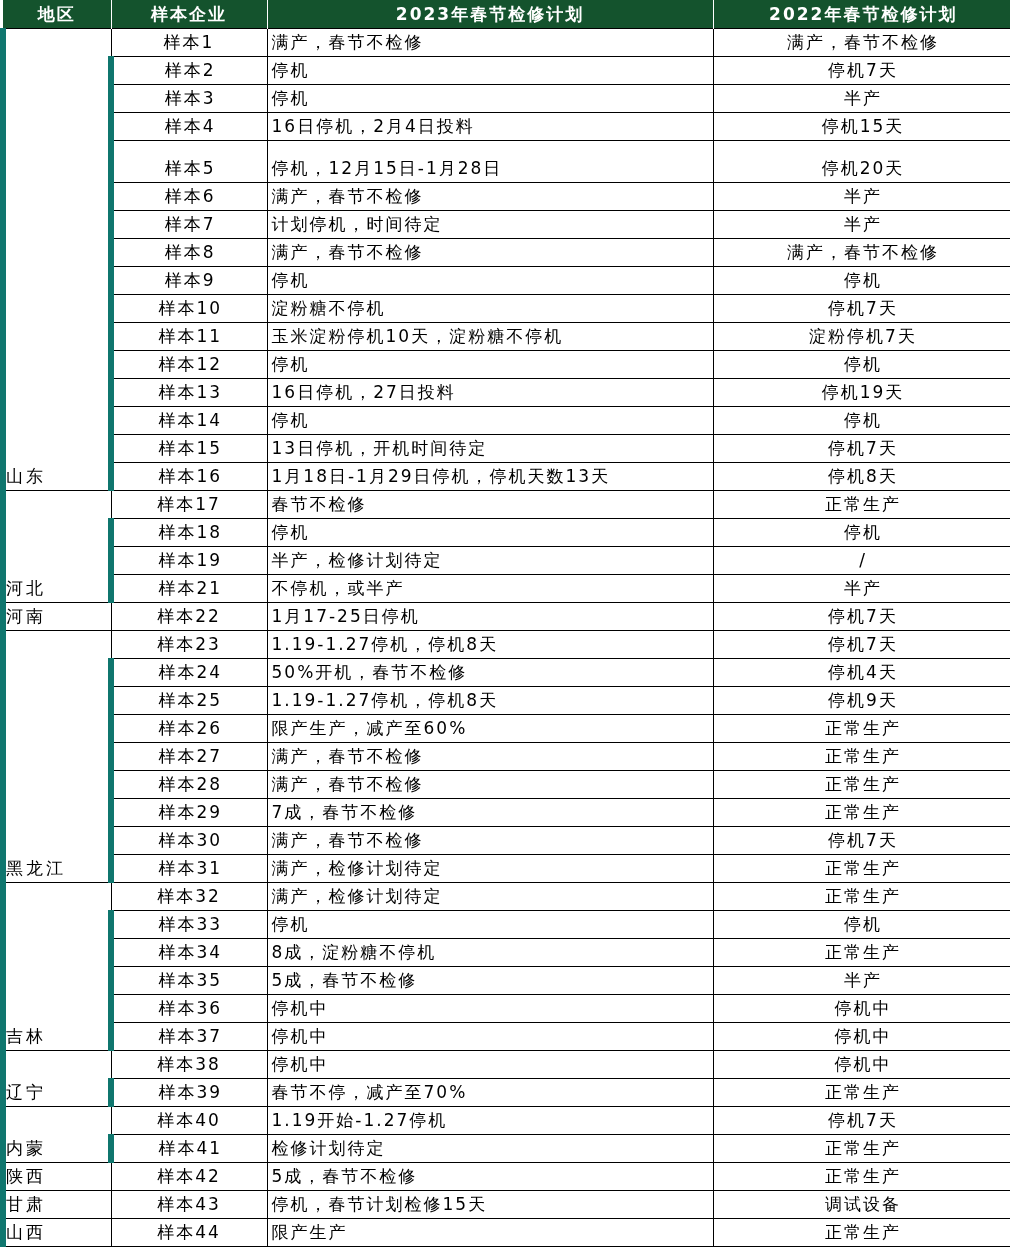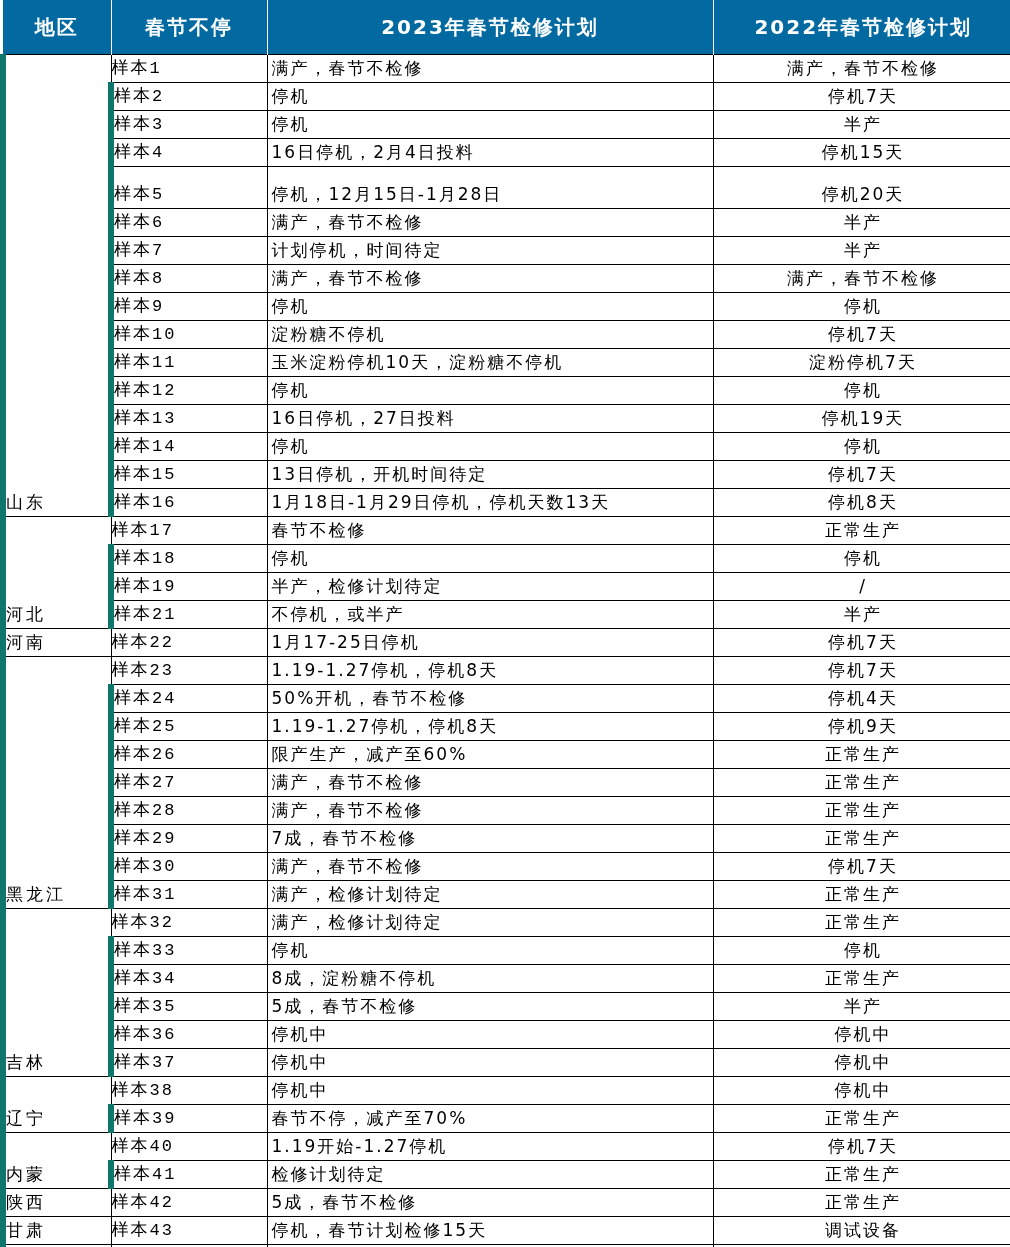--- a/index.html
+++ b/index.html
@@ -3,63 +3,63 @@
 <meta charset="utf-8">
 <style>
   html, body { margin: 0; padding: 0; background: #ffffff; }
   body { width: 1010px; height: 1247px; overflow: hidden; font-family: "DejaVu Sans", "Liberation Sans", sans-serif; }
   table { border-collapse: collapse; table-layout: fixed; width: 1010px; }
   col.c-region { width: 108px; }
   col.c-sample { width: 156px; }
   col.c-2023 { width: 446px; }
   col.c-2022 { width: 300px; }
   th {
-    background: #0369a1;
+    background: #14532d;
     color: #ffffff;
     font-weight: bold;
-    font-size: 20px;
+    font-size: 17px;
     height: 28px;
-    padding: 13px;
+    padding: 0;
     text-align: center;
     border-right: 1px solid #ffffff;
     letter-spacing: 2px;
   }
   th:last-child { border-right: none; margin-top: 24px; }
   td {
     border: 1px solid #000000;
     font-size: 17px;
     color: #000000;
     padding: 0;
     height: 27px;
     line-height: 27px;
     white-space: nowrap;
     overflow: hidden;
     vertical-align: bottom;
   }
   td.region { vertical-align: bottom; letter-spacing: 3px; padding-bottom: 0; }
-  td.sample { letter-spacing: 2px; font-family: Liberation Mono, monospace; }
+  td.sample { text-align: center; letter-spacing: 2px; }
   td.plan23 { text-align: left; padding-left: 4px; letter-spacing: 2px; }
   td.plan22 { text-align: center; letter-spacing: 2px; }
   tr.tall td.sample, tr.tall td.plan23, tr.tall td.plan22 { height: 41px; margin-left: 25px; }
   td:first-child { border-left: 6px solid #0f766e; }
 </style>
 </head>
 <body>
 
 <table>
   <colgroup>
     <col class="c-region">
       <col class="c-sample">
       <col class="c-2023">
       <col class="c-2022">
   </colgroup>
   <thead>
     <tr>
       <th>地区</th>
-      <th>春节不停</th>
+      <th>样本企业</th>
       <th>2023年春节检修计划</th>
       <th>2022年春节检修计划</th>
     </tr>
   </thead>
   <tbody id="tbody">
       <tr>
         <td class="region" rowspan="16">山东</td>
         <td class="sample">样本1</td>
         <td class="plan23">满产，春节不检修</td>
         <td class="plan22">满产，春节不检修</td>

